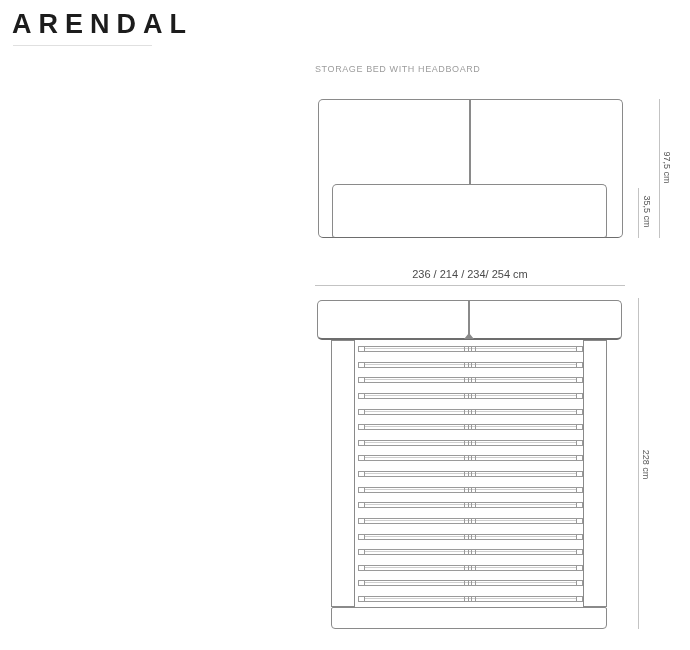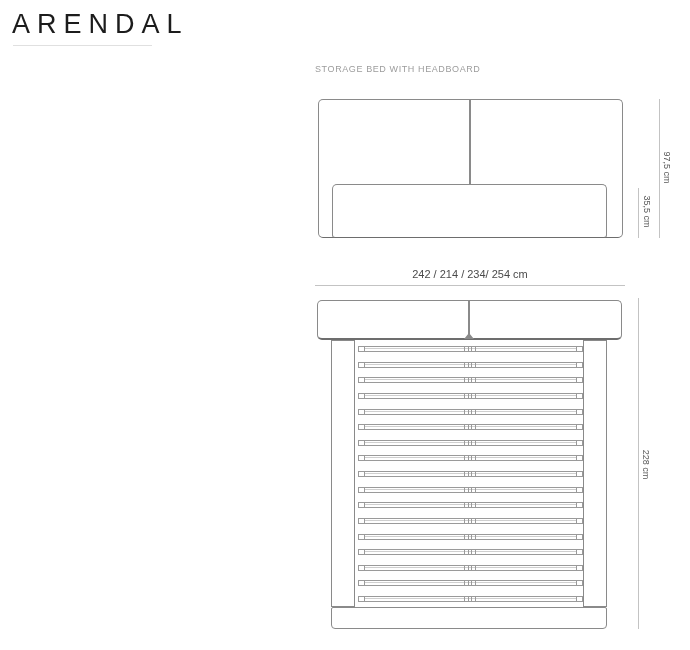--- a/index.html
+++ b/index.html
@@ -8,21 +8,21 @@
     background: #ffffff;
     font-family: "Liberation Sans", sans-serif;
     position: relative;
     overflow: hidden;
   }
   .abs { position: absolute; }
 
   
   #brand-title {
     left: 12px; top: 9px;
-    font-size: 27px; font-weight: 400;
+    font-size: 27px; font-weight: 700;
     letter-spacing: 7px; color: #1c1c1c;
   }
   #brand-underline {
     left: 13px; top: 45px; width: 139px; height: 1px;
     background: #e0e0e0;
   }
 
   
   #drawing-subtitle {
     left: 315px; top: 64px;
@@ -124,21 +124,21 @@
   <div class="abs outline" id="fv-base"></div>
 
   <div class="abs dimline" id="fv-dim-total-line"></div>
   <div class="abs dimtext vrot" id="fv-dim-total-text">97,5 cm</div>
 
   <div class="abs dimline" id="fv-dim-base-line"></div>
   <div class="abs dimtext vrot" id="fv-dim-base-text">35,5 cm</div>
 </div>
 
 <div>
-  <div class="abs dimtext" id="tv-dim-width-text">242 / 214 / 234/ 254 cm</div>
+  <div class="abs dimtext" id="tv-dim-width-text">236 / 214 / 234/ 254 cm</div>
   <div class="abs dimline" id="tv-dim-width-line"></div>
 
   <div class="abs outline" id="tv-headboard"></div>
   <div class="abs" id="tv-headboard-seam"></div>
   <div class="abs" id="tv-headboard-notch"></div>
 
   <div class="abs outline" id="tv-rail-left"></div>
   <div class="abs outline" id="tv-rail-right"></div>
   <div class="abs outline" id="tv-footer"></div>
 

